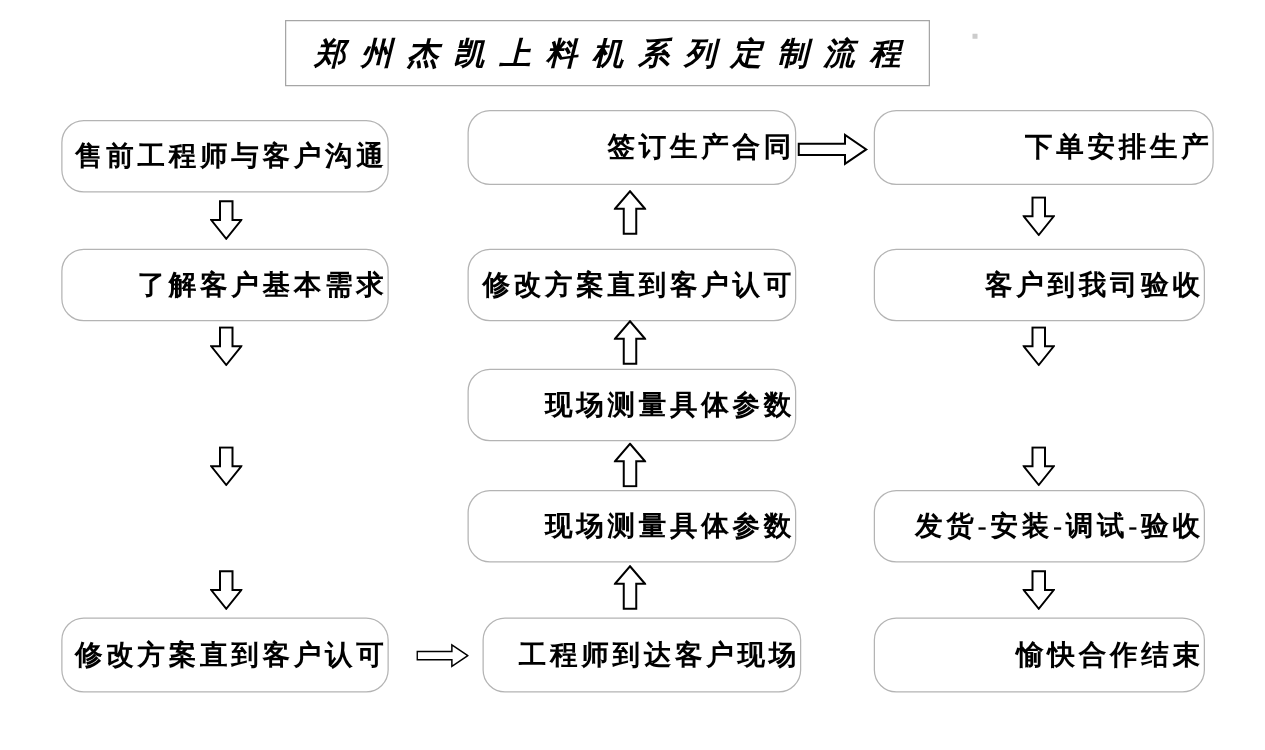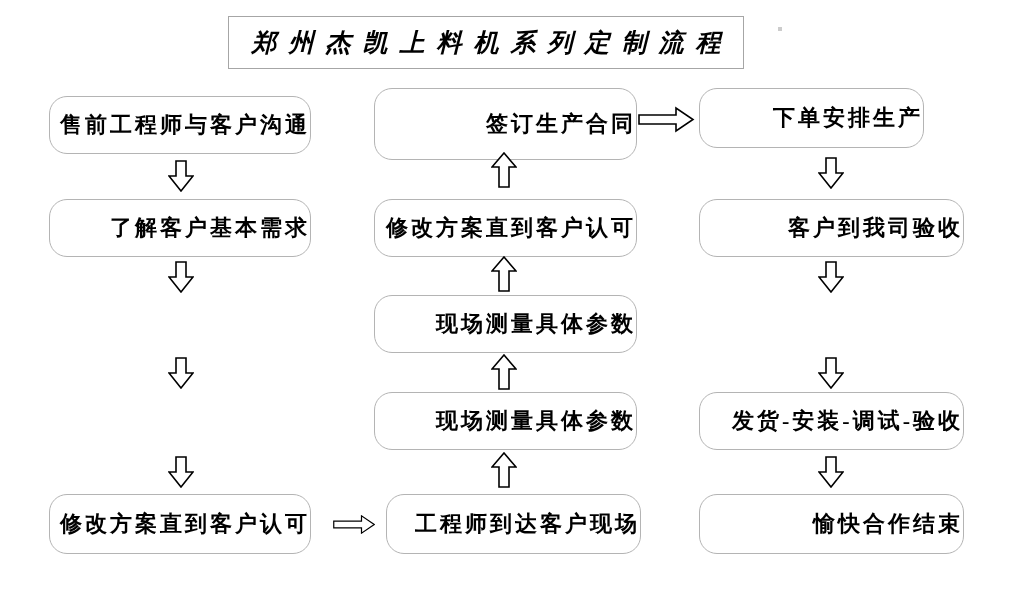--- a/index.html
+++ b/index.html
@@ -88,21 +88,21 @@
       <polygon points="8,1 18,1 18,16 25,16 13,31 1,16 8,16"></polygon>
     </svg>
   <svg class="arrow" style="left:152px;top:456px" width="26" height="32" viewBox="0 0 26 32">
       <polygon points="8,1 18,1 18,16 25,16 13,31 1,16 8,16"></polygon>
     </svg>
 
   <svg class="arrow" style="left:317px;top:511px" width="42" height="27" viewBox="0 0 56 27">
       <polygon points="1,9 38,9 38,2 55,13.5 38,25 38,18 1,18"></polygon>
     </svg>
 
-  <div class="flow-box" style="left:358px;top:88px;width:263px;height:72px">
+  <div class="flow-box" style="left:358px;top:88px;width:263px;height:60px">
     <span class="box-text">签订生产合同</span>
   </div>
   <div class="flow-box" style="left:358px;top:199px;width:263px;height:58px">
     <span class="box-text">修改方案直到客户认可</span>
   </div>
   <div class="flow-box" style="left:358px;top:295px;width:263px;height:58px">
     <span class="box-text">现场测量具体参数</span>
   </div>
   <div class="flow-box" style="left:370px;top:494px;width:255px;height:60px">
     <span class="box-text">工程师到达客户现场</span>
@@ -121,21 +121,21 @@
       <polygon points="13,1 25,15 18,15 18,35 8,35 8,15 1,15"></polygon>
     </svg>
   <svg class="arrow" style="left:475px;top:452px" width="26" height="36" viewBox="0 0 26 36">
       <polygon points="13,1 25,15 18,15 18,35 8,35 8,15 1,15"></polygon>
     </svg>
 
   <svg class="arrow" style="left:621px;top:106px" width="58" height="27" viewBox="0 0 56 27">
       <polygon points="1,9 38,9 38,2 55,13.5 38,25 38,18 1,18"></polygon>
     </svg>
 
-  <div class="flow-box" style="left:683px;top:88px;width:225px;height:60px">
+  <div class="flow-box" style="left:683px;top:88px;width:272px;height:60px">
     <span class="box-text">下单安排生产</span>
   </div>
   <div class="flow-box" style="left:683px;top:199px;width:265px;height:58px">
     <span class="box-text">客户到我司验收</span>
   </div>
   <div class="flow-box" style="left:683px;top:392px;width:265px;height:58px">
     <span class="box-text">发货-安装-调试-验收</span>
   </div>
   <div class="flow-box" style="left:683px;top:494px;width:265px;height:60px">
     <span class="box-text">愉快合作结束</span>

